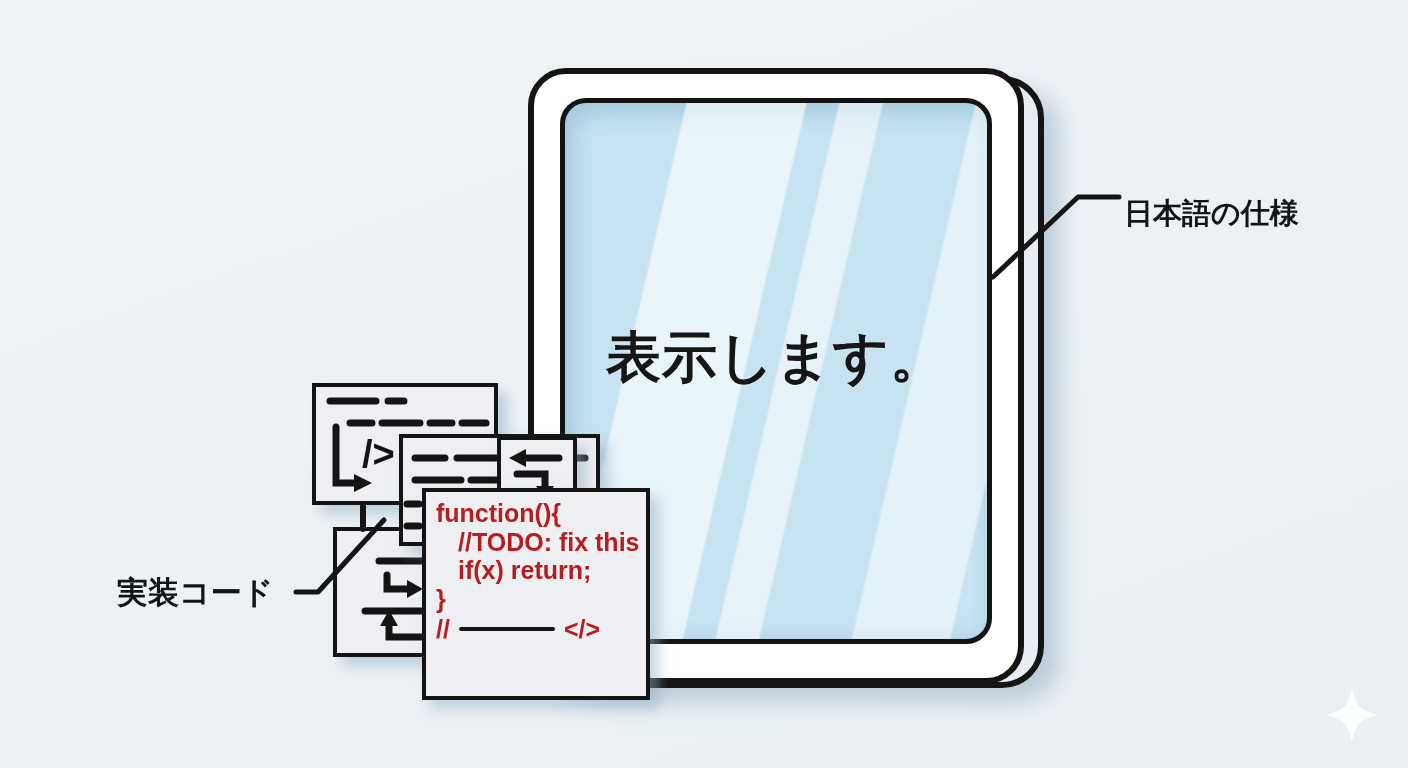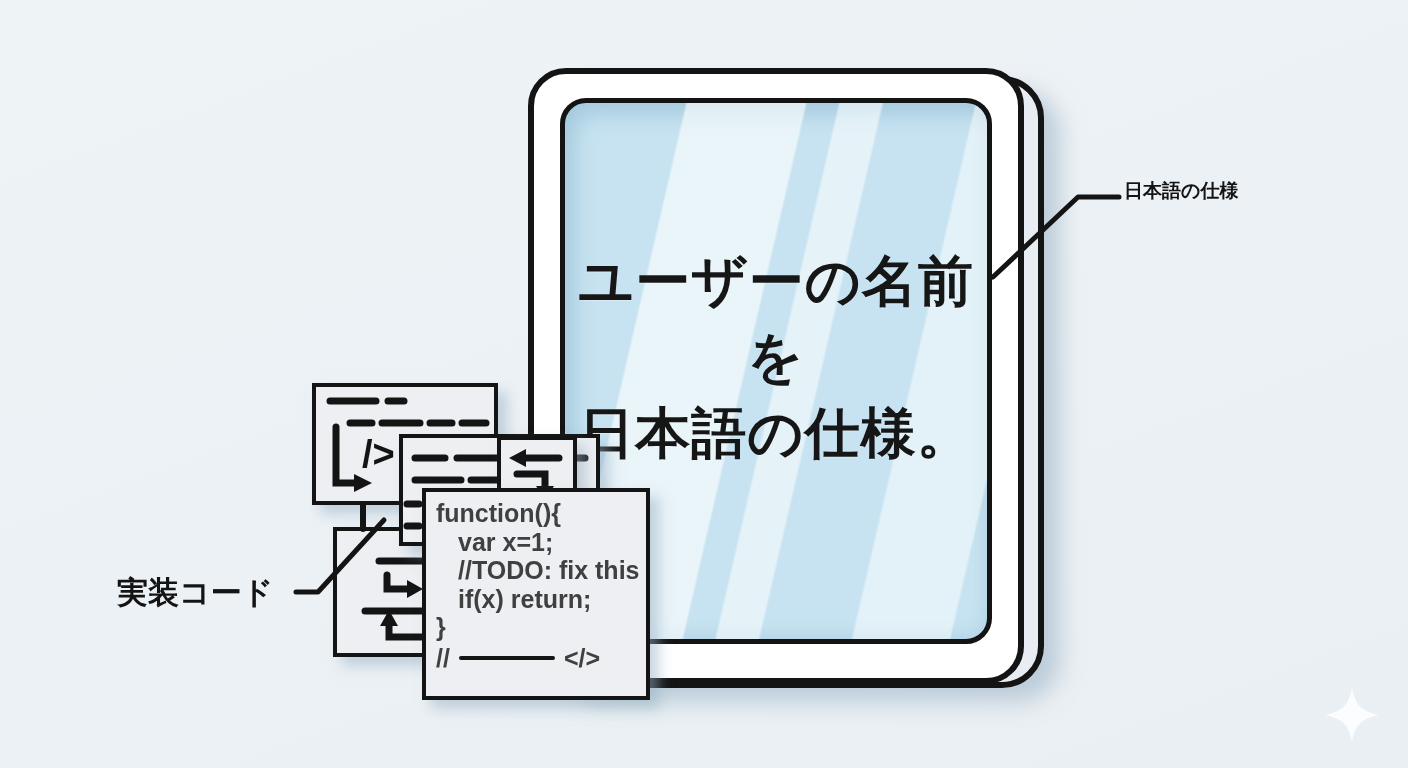--- a/index.html
+++ b/index.html
@@ -36,56 +36,55 @@
       rgba(255,255,255,.5) 75.5%, rgba(255,255,255,.5) 93%,
       rgba(255,255,255,0) 93.5%);
   }
   .screen-text{
     position:relative;z-index:2;text-align:center;transform:translateY(-14px);
     font-size:55px;font-weight:bold;line-height:76px;letter-spacing:1px;color:#161616;
     text-shadow:0 1px 0 rgba(255,255,255,.25);
   }
   
   .label{position:absolute;font-weight:bold;white-space:nowrap;z-index:46;}
-  .label-spec{left:1124px;top:178px;font-size:19px;}
+  .label-spec{left:1124px;top:194px;font-size:29px;}
   .label-impl{left:117px;top:572px;font-size:31px;font-family:Liberation Serif, serif;}
   
   .leaders{position:absolute;left:0;top:0;width:1408px;height:768px;z-index:45;pointer-events:none;}
   
   .card{
     position:absolute;box-sizing:border-box;background:#edeff2;border:4px solid #141414;
     box-shadow:9px 9px 12px rgba(150,175,195,.5);
   }
   .card svg{display:block;}
   .card-a{left:312px;top:383px;width:186px;height:122px;z-index:20;}
   .card-d{left:333px;top:527px;width:162px;height:130px;z-index:21;}
   .card-b{left:399px;top:434px;width:201px;height:112px;z-index:22;}
   .card-c{left:497px;top:436px;width:80px;height:72px;z-index:23;}
   .card-code{
     left:422px;top:488px;width:228px;height:212px;z-index:30;
-    padding:7px 10px;font-weight:bold;font-size:25px;line-height:28.5px;color:#404040;
+    padding:7px 10px;font-weight:bold;font-size:25px;line-height:28.5px;color:#b91c1c;
   }
   .code-line{white-space:pre;}
   .code-line.indent{padding-left:22px;}
   .code-footer{display:flex;align-items:center;gap:9px;margin-top:2px;}
   .code-dash{width:96px;height:0;border-top:4px solid #141414;border-radius:2px;}
   .sparkle{position:absolute;left:1322px;top:685px;width:60px;height:60px;z-index:5;}
 </style>
 </head>
 <body>
 
 <div class="stage">
 
   <div class="tablet-back"></div>
   <div class="tablet">
     <div class="screen">
       <div class="glare"></div>
       <div class="screen-text">
-        <div>ユーザーの名前を</div>
-        <div>日本語の仕様。</div>
+        <div>表示します。</div>
       </div>
     </div>
   </div>
 
   <svg class="leaders" viewBox="0 0 1408 768">
     <polyline points="993,277 1078,197 1119,197" fill="none" stroke="#141414" stroke-width="5" stroke-linejoin="round" stroke-linecap="round"></polyline>
     <polyline points="296,592 318,592 384,520" fill="none" stroke="#141414" stroke-width="5" stroke-linejoin="round" stroke-linecap="round"></polyline>
     <line x1="363" y1="504" x2="363" y2="529" stroke="#141414" stroke-width="6" stroke-linecap="round"></line>
   </svg>
 
@@ -134,21 +133,20 @@
       <g stroke="#141414" stroke-width="7" stroke-linecap="round" fill="none">
         <path d="M58,18 H24 M16,34 H44 V46"></path>
       </g>
       <polygon points="25,9 8,18 25,27" fill="#141414"></polygon>
       <polygon points="35,46 53,46 44,61" fill="#141414"></polygon>
     </svg>
   </div>
 
   <div class="card card-code">
     <div class="code-line">function(){</div>
-    <div class="code-line indent">var x=1;</div>
     <div class="code-line indent">//TODO: fix this</div>
     <div class="code-line indent">if(x) return;</div>
     <div class="code-line">}</div>
     <div class="code-footer">
       <span>//</span>
       <span class="code-dash"></span>
       <span>&lt;/&gt;</span>
     </div>
   </div>
 

